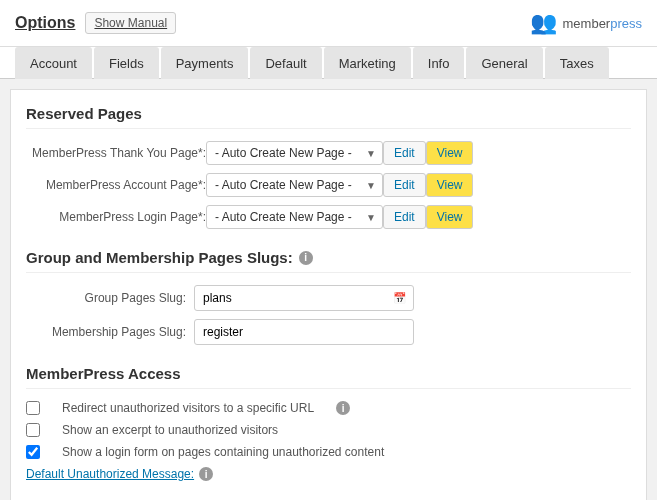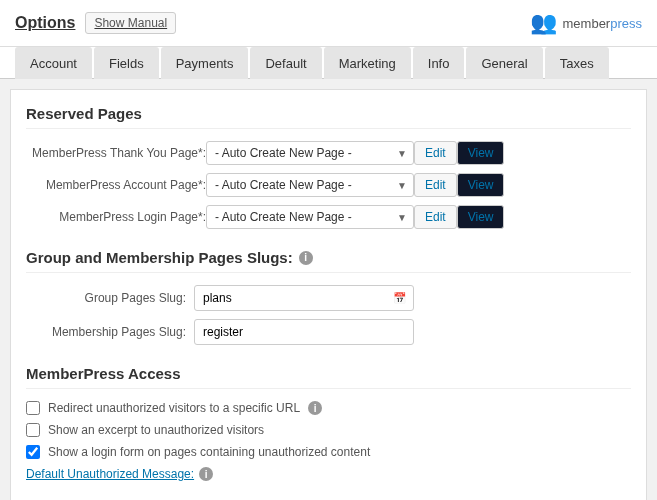--- a/index.html
+++ b/index.html
@@ -119,21 +119,21 @@
     }
     .reserved-select {
       appearance: none;
       -webkit-appearance: none;
       background: #fff;
       border: 1px solid #ccc;
       border-radius: 3px;
       padding: 4px 24px 4px 8px;
       font-size: 12px;
       color: #333;
-      width: 208px;
+      width: 177px;
       cursor: pointer;
     }
     .select-arrow {
       position: absolute;
       right: 7px;
       top: 50%;
       transform: translateY(-50%);
       pointer-events: none;
       color: #666;
       font-size: 10px;
@@ -144,21 +144,21 @@
       border-radius: 3px;
       cursor: pointer;
       border: 1px solid #ccc;
     }
     .btn-edit {
       background: #f7f7f7;
       color: #0073aa;
       border-color: #ccc;
     }
     .btn-view {
-      background: #0f172a;
+      background: #fde047;
       color: #0073aa;
       border-color: #ccc;
     }
     
     .slugs-section {
       margin-bottom: 20px;
     }
     .slugs-title {
       font-size: 15px;
       font-weight: bold;
@@ -214,21 +214,21 @@
       font-size: 11px;
     }
     
     .unauth-section {
       margin-bottom: 20px;
     }
     .checkbox-row {
       display: flex;
       align-items: center;
       margin-bottom: 8px;
-      gap: 8px;
+      gap: 22px;
       font-size: 12px;
       color: #555;
     }
     .checkbox-row input[type="checkbox"] {
       width: 14px;
       height: 14px;
       cursor: pointer;
     }
     .link-row {
       margin-top: 6px;

